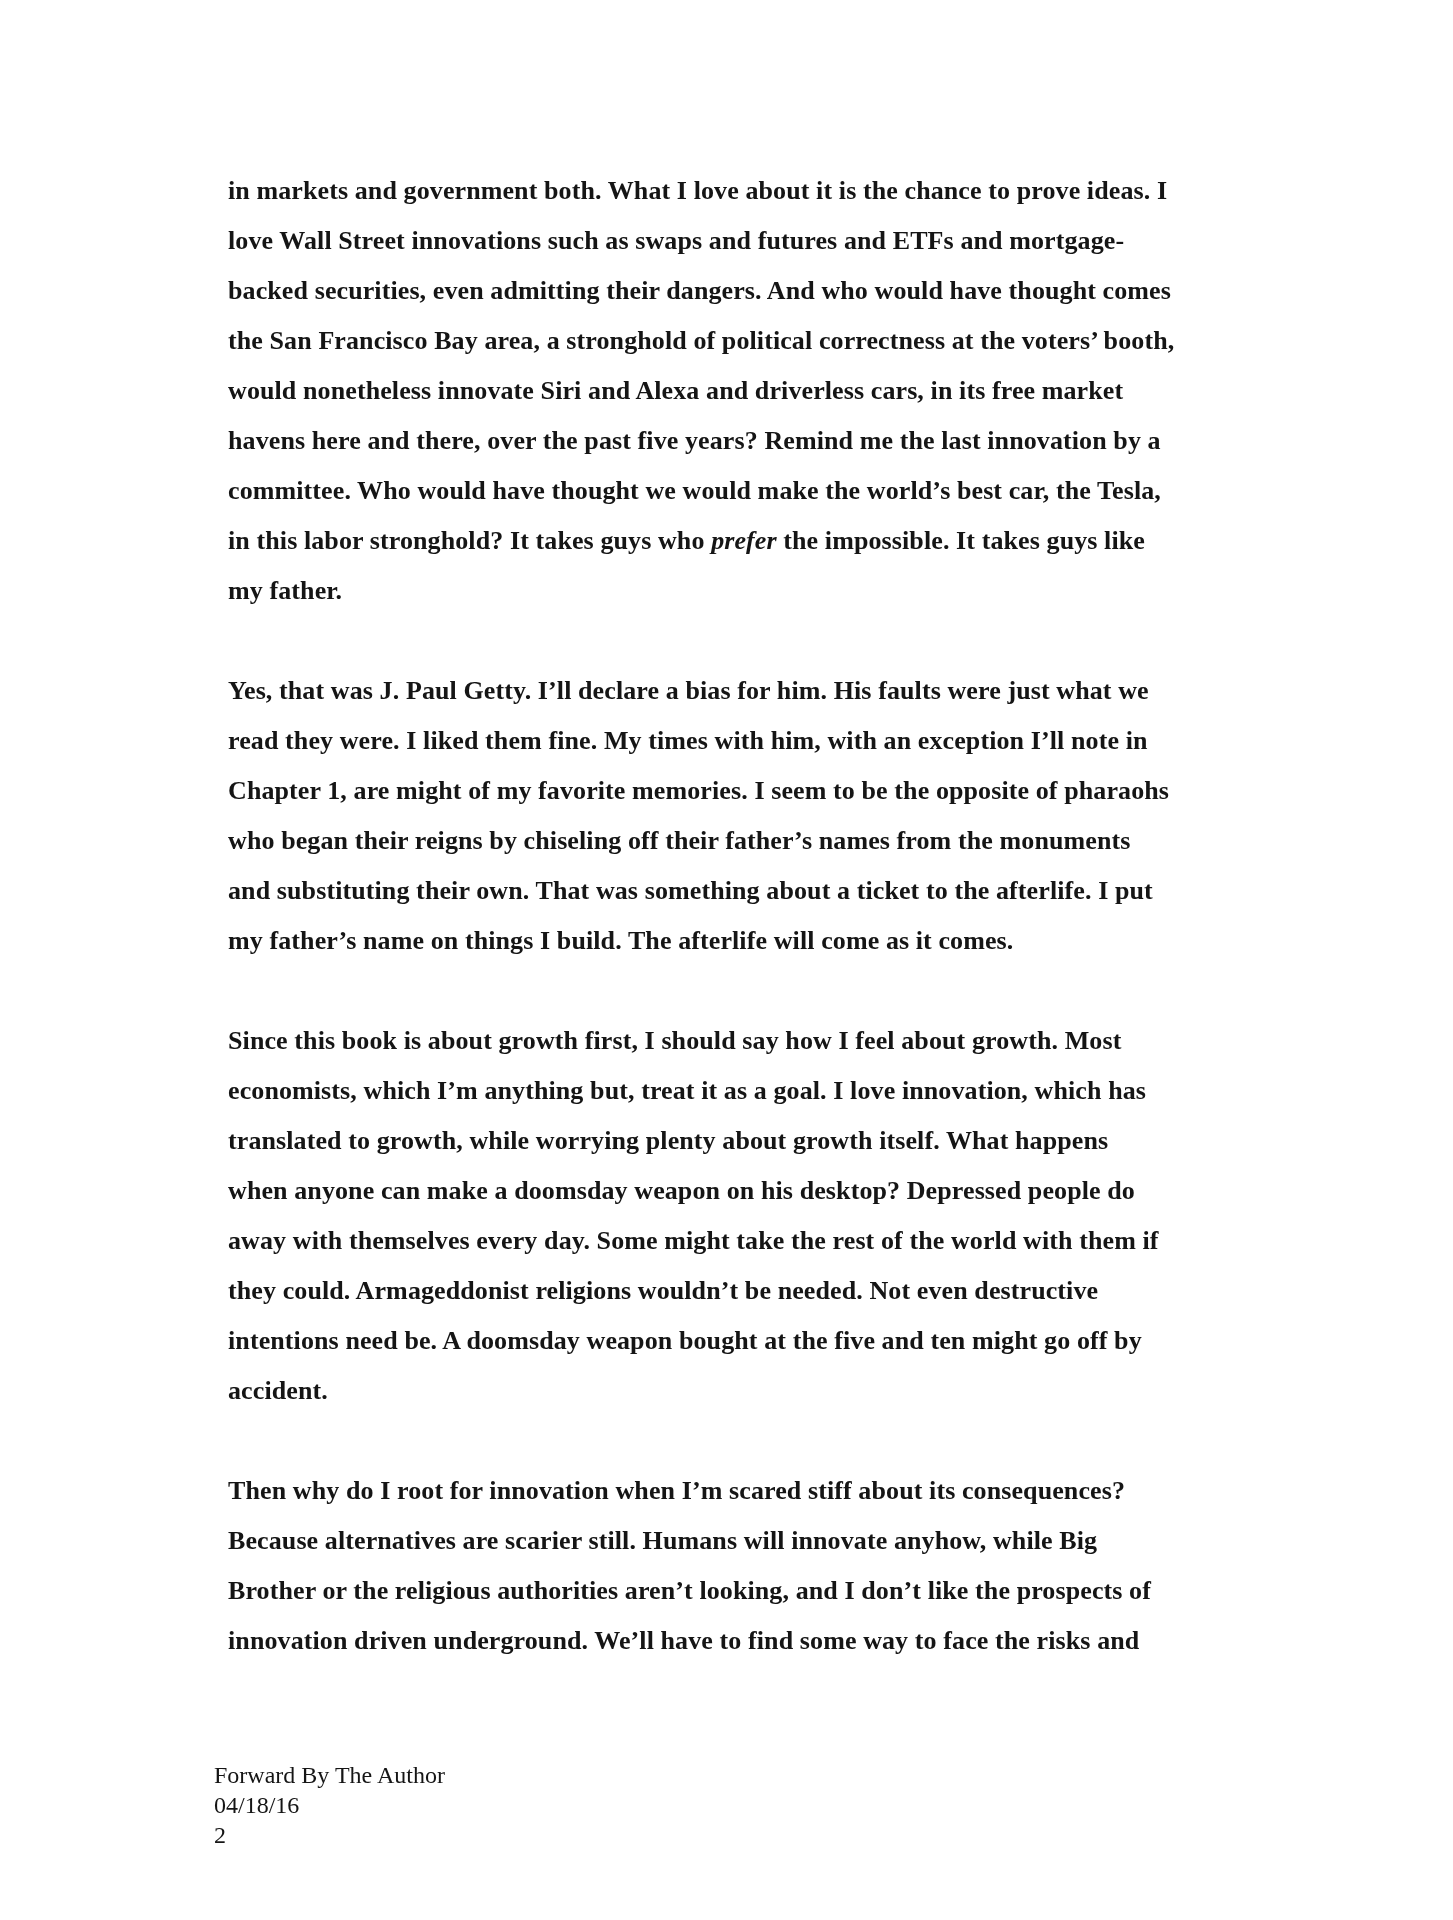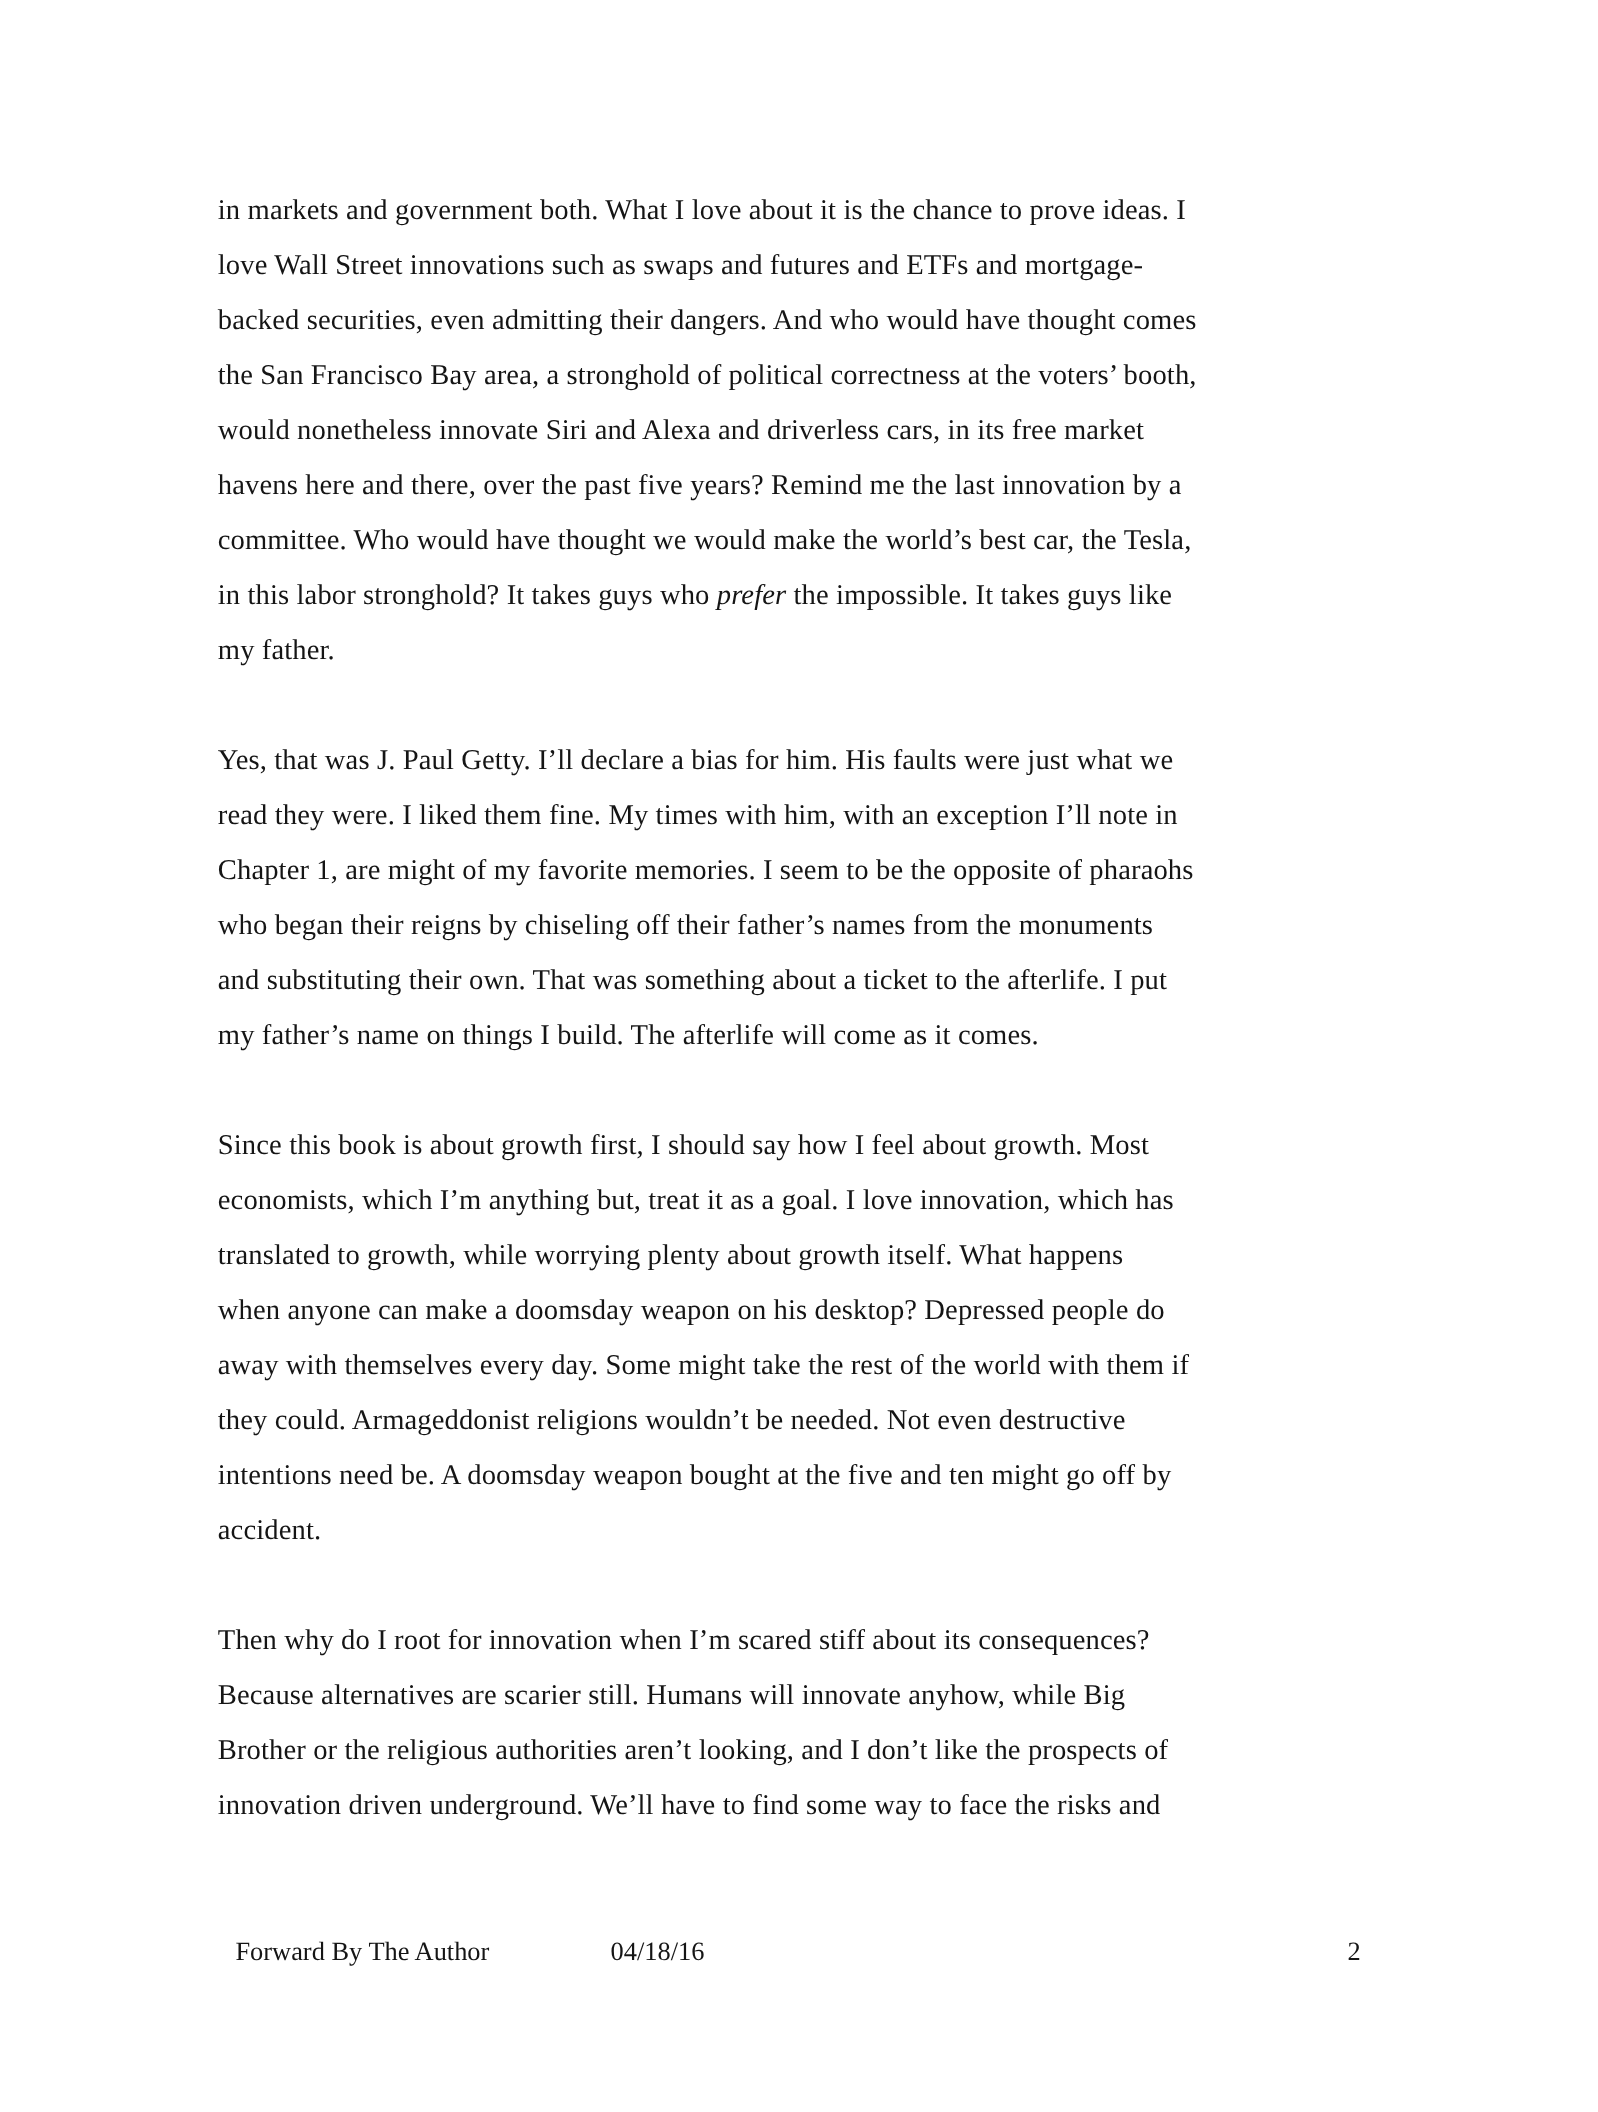--- a/index.html
+++ b/index.html
@@ -7,42 +7,44 @@
     position: relative;
     width: 1453px;
     height: 1920px;
     background: #ffffff;
     font-family: "Liberation Serif", serif;
     color: #151515;
     overflow: hidden;
   }
   .content {
     position: absolute;
-    left: 198px;
+    left: 228px;
     top: 166px;
     width: 1040px;
+    font-weight: bold;
   }
   .para { margin: 0 0 50px 0; padding: 0; }
   .line {
     height: 50px;
     line-height: 50px;
     font-size: 26px;
     white-space: nowrap;
     letter-spacing: 0.1px;
   }
   .em { font-style: italic; margin-top: 17px; }
   .footer {
     position: absolute;
     left: 214px;
     top: 1760px;
     width: 1023px;
     display: flex;
     align-items: baseline;
     font-size: 24px;
     line-height: 30px;
+    flex-direction: column;
   }
   .footer-left  { flex: 1; text-align: left; }
   .footer-center{ flex: 1; }
   .footer-right { flex: 1; text-align: right; }
   .watermark {
     position: absolute;
     right: 48px;
     top: 1932px;
     font-family: "Liberation Sans", sans-serif;
     font-size: 30px;

